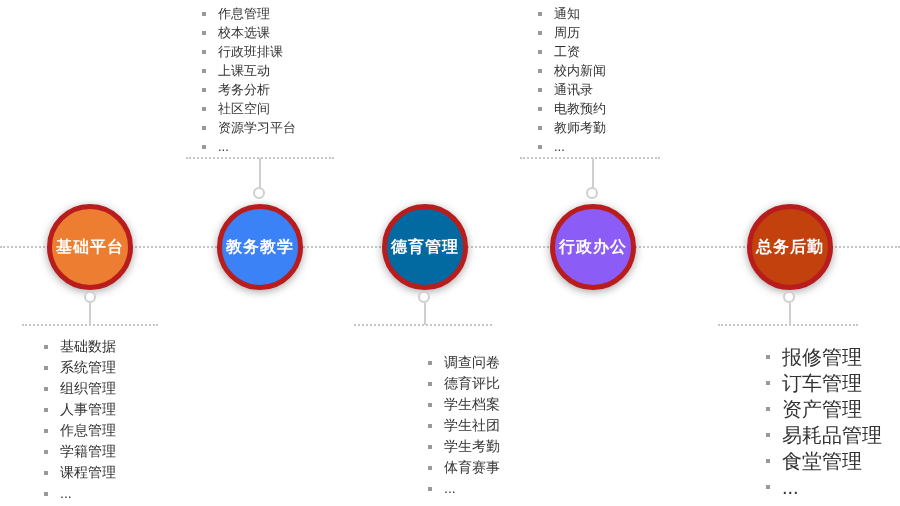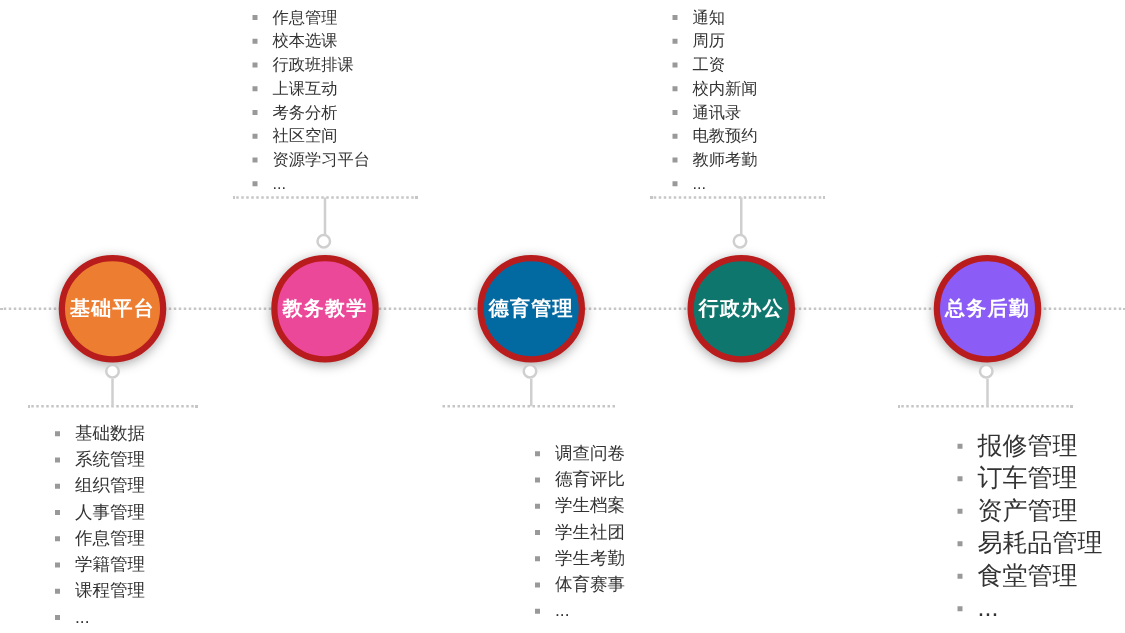--- a/index.html
+++ b/index.html
@@ -128,21 +128,21 @@
           <span>课程管理</span>
         </li>
         <li>
           <span class="bullet"></span>
           <span>...</span>
         </li>
       </ul>
   </div>
 
   <div>
-    <div class="circle c2" style="background: #ec4899;">教务教学</div>
+    <div class="circle c2" style="background: #3b82f6;">教务教学</div>
     <div class="dot o2"></div>
     <div class="vline v2"></div>
     <div class="dash d2"></div>
     <ul class="items list-sm l2">
         <li>
           <span class="bullet"></span>
           <span>作息管理</span>
         </li>
         <li>
           <span class="bullet"></span>
@@ -206,21 +206,21 @@
           <span>体育赛事</span>
         </li>
         <li>
           <span class="bullet"></span>
           <span>...</span>
         </li>
       </ul>
   </div>
 
   <div>
-    <div class="circle c4" style="background: #0f766e; text-align: center;">行政办公</div>
+    <div class="circle c4" style="background: #8b5cf6; text-align: center;">行政办公</div>
     <div class="dot o4"></div>
     <div class="vline v4"></div>
     <div class="dash d4"></div>
     <ul class="items list-sm l4">
         <li>
           <span class="bullet"></span>
           <span>通知</span>
         </li>
         <li>
           <span class="bullet"></span>
@@ -247,21 +247,21 @@
           <span>教师考勤</span>
         </li>
         <li>
           <span class="bullet"></span>
           <span>...</span>
         </li>
       </ul>
   </div>
 
   <div>
-    <div class="circle c5" style="background: #8b5cf6; font-family: Liberation Mono, monospace;">总务后勤</div>
+    <div class="circle c5" style="background: #c2410c; font-family: Liberation Mono, monospace;">总务后勤</div>
     <div class="dot o5"></div>
     <div class="vline v5"></div>
     <div class="dash d5"></div>
     <ul class="items list-lg l5">
         <li>
           <span class="bullet"></span>
           <span>报修管理</span>
         </li>
         <li>
           <span class="bullet"></span>

